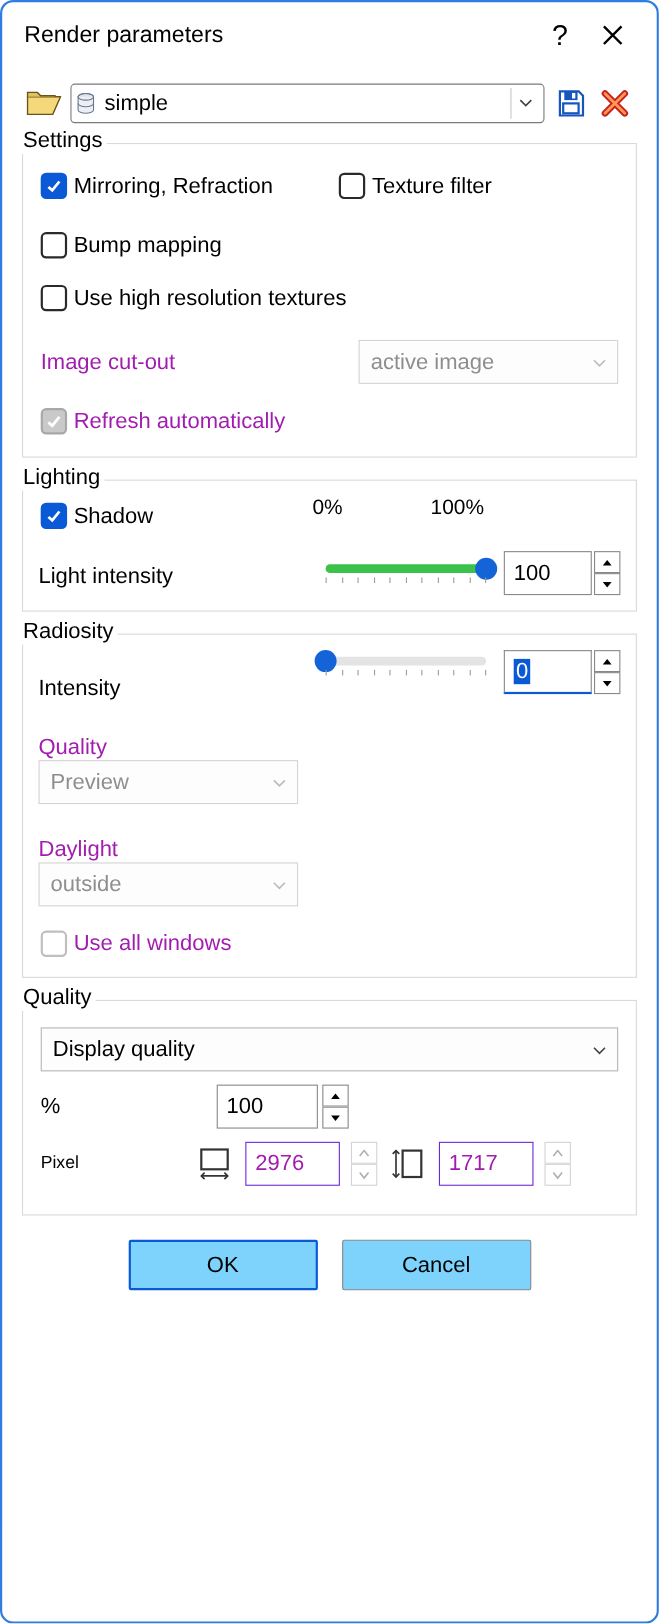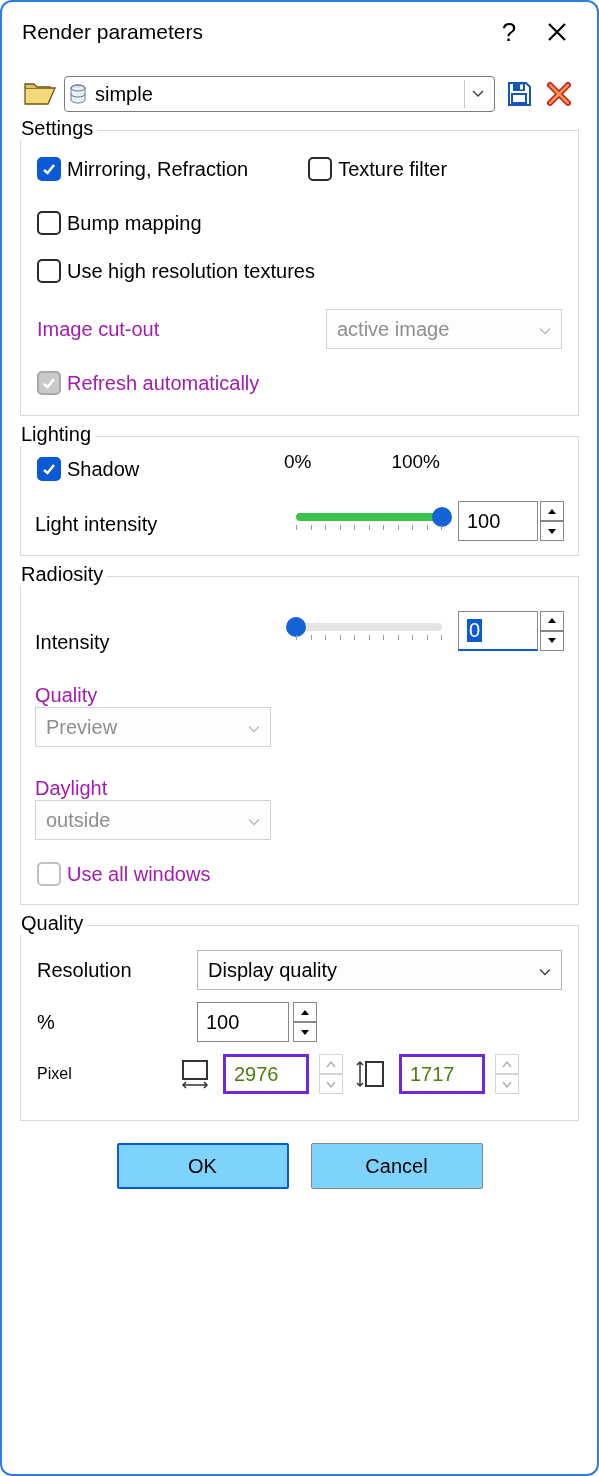--- a/index.html
+++ b/index.html
@@ -240,23 +240,23 @@
     padding: 0 10px;
     font-size:20px;
     position:relative;
   }
   .q-select .caret { position:absolute; right:10px; top:50%; transform:translateY(-50%); }
   .pixel-row { display:flex; align-items:center; margin: 12px 2px; gap: 8px;}
   .pixel-row .qlbl { width: 130px; font-size:16px;}
   .dim-icon { width: 40px; display:flex; justify-content:center; }
   .pixel-input {
     width: 86px; height:40px;
-    border:3px solid #6d28d9;
+    border:1px solid #6d28d9;
     background:#fff;
-    color:#4d7c0f;
+    color:#a21caf;
     font-size:20px;
     padding: 4px 8px;
   }
   .spin-grey .sbtn { border-color:#d4d4d4; }
   .spin-grey .sbtn svg polyline { stroke:#b0b0b0; }
 
   .button-row {
     display:flex;
     justify-content:center;
     gap: 22px;
@@ -438,21 +438,21 @@
                 </svg>
               </div>
           </div>
         </div>
       </div>
     </div>
 
     <div class="group">
       <div class="group-legend">Radiosity</div>
 
-      <div class="light-body" style="align-items:center; margin-top:16px;">
+      <div class="light-body" style="align-items:flex-start; margin-top:0;">
         <div class="left-lbl" style="padding-top:24px">Intensity</div>
         <div class="slider">
           <div class="track grey"></div>
           <div class="thumb" style="left:0%"></div>
           <div class="ticks">
               <span></span>
               <span></span>
               <span></span>
               <span></span>
               <span></span>
@@ -506,21 +506,20 @@
       <div class="check-row" style="margin-top:22px; margin-bottom:4px">
         <div class="checkbox plain-disabled"></div>
         <span class="lbl disabled">Use all windows</span>
       </div>
     </div>
 
     <div class="group" style="margin-bottom:8px">
       <div class="group-legend">Quality</div>
 
       <div class="q-row" style="margin-top:10px">
-        <div class="qlbl">Resolution</div>
         <div class="q-select">
           <span>Display quality</span>
           <span class="caret"><svg width="12" height="8" viewBox="0 0 12 8">
                 <polyline points="1,1 6,6 11,1" fill="none" stroke="#444" stroke-width="1.5"></polyline>
               </svg></span>
         </div>
       </div>
 
       <div class="q-row">
         <div class="qlbl">%</div>

